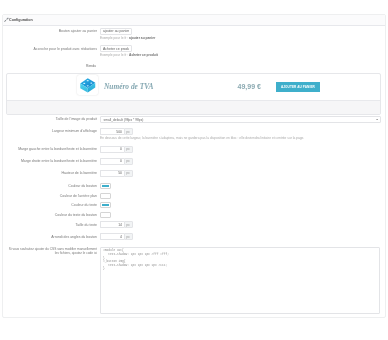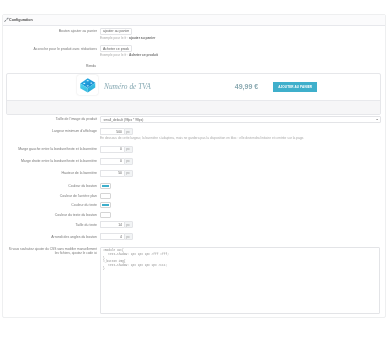--- a/index.html
+++ b/index.html
@@ -24,21 +24,21 @@
 
   
   .prev-lab{font-size:3.4px;color:#6a6a6a;text-align:right;width:90px;padding-right:1px;margin:3px 0 4px 0;line-height:6px;box-sizing:border-box;}
   .prevwrap{margin:0 -2px 1.5px -1px;}
   .prevbox{border:1px solid #e6e7ea;border-radius:2px;background:#fff;overflow:hidden;}
   .prevmain{height:25.5px;display:flex;align-items:center;padding-left:70px;}
   .prev-icon-card{width:21px;height:20px;flex:none;background:#fff;border-radius:2.5px;position:relative;top:-2px;
     box-shadow:0 0 2px rgba(0,0,0,.14);display:flex;align-items:center;justify-content:center;}
   .prev-icon{width:17.5px;height:16px;display:block;margin-bottom:0px;}
   .prev-name{font-family:"Liberation Serif",serif;font-style:italic;font-size:7.4px;
-             color:#84a7b1;margin-left:6px;white-space:nowrap;}
+             color:#84a7b1;margin-left:6px;white-space:nowrap;font-weight:bold;}
   .prev-price{font-size:7px;font-weight:bold;color:#8aa9b1;white-space:nowrap;margin-left:84px;}
   .prev-btn{width:44px;height:9.5px;border-radius:0px;display:flex;align-items:center;
             justify-content:center;font-size:3.1px;font-weight:bold;color:#fff;letter-spacing:.1px;
             margin-left:15px;box-sizing:border-box;flex:none;}
   .prevfoot{height:13px;background:#f6f6f7;border-top:1px solid #e8e9ec;}
 
   .sel{height:7px;box-sizing:border-box;border:1px solid #e3e4e7;border-radius:1px;background:#fff;
        display:flex;align-items:center;padding:0 2px 0 2.5px;width:281px;}
   .selv{font-size:3.3px;color:#6a6a6a;flex:1;}
   .caret{width:2.4px;height:1.6px;display:block;}

